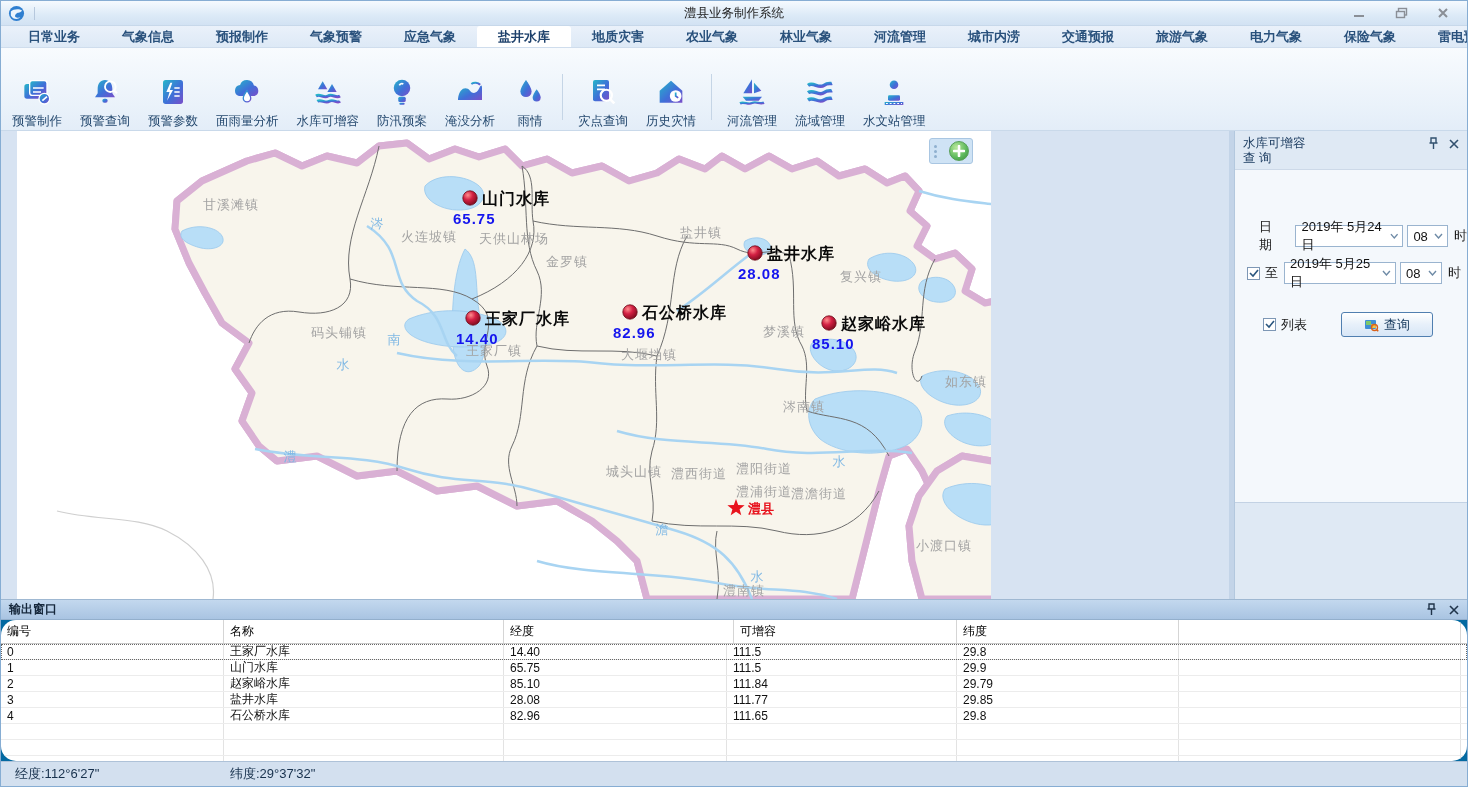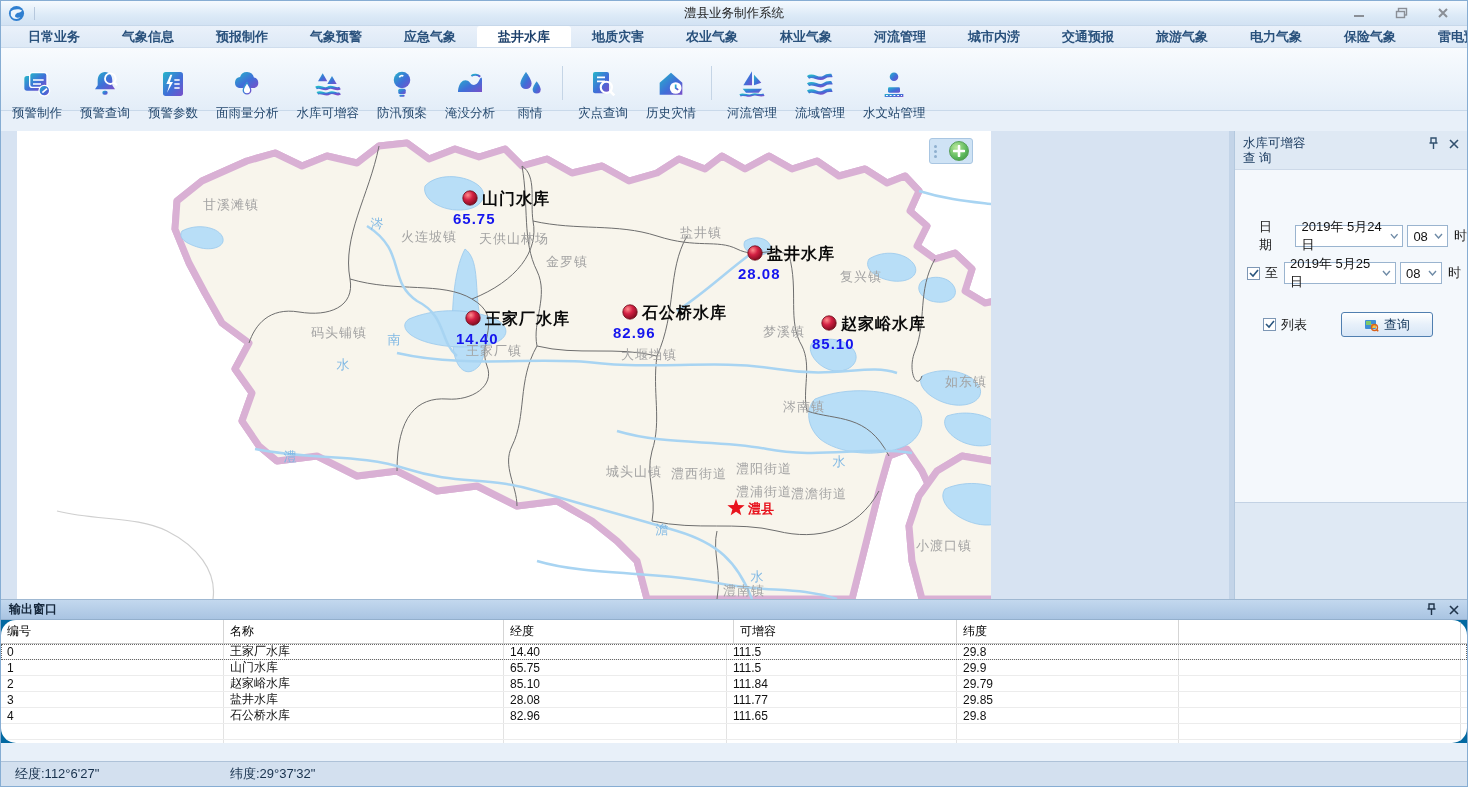--- a/index.html
+++ b/index.html
@@ -18,23 +18,23 @@
   .win-btns{margin-left:auto;display:flex;align-items:center;gap:26px;margin-right:16px;z-index:2;}
   .win-btn{width:16px;height:14px;display:flex;align-items:center;justify-content:center;cursor:default;}
   
   .menubar{position:absolute;left:0;top:25px;right:0;height:22px;
     background:linear-gradient(#eaf1fa,#dde9f6);border-bottom:1px solid #cfdded;
     display:flex;align-items:stretch;padding-left:6px;}
   .menu-tab{padding:0 21px;display:flex;align-items:center;font-size:13px;
     font-weight:bold;color:#29517c;cursor:default;white-space:nowrap;}
   .menu-tab.selected{background:#fff;border-radius:3px 3px 0 0;color:#1d406b;}
   
-  .toolbar{position:absolute;left:0;top:47px;right:0;height:63px;
+  .toolbar{position:absolute;left:0;top:47px;right:0;height:83px;
     background:linear-gradient(#f8fbfe,#eaf2fa 70%,#e3edf8);
-    border-bottom:1px solid #c9d9ea;display:flex;align-items:flex-start;padding:16px 2px 0 2px;}
+    border-bottom:1px solid #c9d9ea;display:flex;align-items:flex-start;padding:24px 2px 0 2px;}
   .tb-group{display:flex;align-items:flex-start;}
   .tb-sep{width:1px;align-self:stretch;background:#c5d5e6;margin:2px 6px 10px 6px;}
   .tb-btn{display:flex;flex-direction:column;align-items:center;justify-content:flex-start;
     padding:3px 9px;border-radius:3px;cursor:default;}
   .tb-icon{width:34px;height:34px;display:flex;align-items:center;justify-content:center;}
   .tb-label{font-size:12.5px;color:#24486e;margin-top:4px;white-space:nowrap;}
   
   .main{position:absolute;left:0;top:130px;right:0;height:468px;background:#d7e3f2;}
   .map-area{position:absolute;left:16px;top:0;width:974px;height:468px;background:#fff;overflow:hidden;}
   .map-float-btn{position:absolute;right:18px;top:7px;width:44px;height:26px;background:#cfe3f5;
@@ -55,21 +55,21 @@
   .form-row{position:absolute;display:flex;align-items:center;font-size:13px;color:#1a1a1a;}
   .combo{height:22px;border:1px solid #9ab4cf;background:#fff;display:flex;align-items:center;
     padding-left:5px;font-size:13px;color:#111;position:relative;}
   .combo .arrow{margin-left:auto;margin-right:4px;}
   .checkbox{width:13px;height:13px;border:1px solid #7d97b5;background:#fff;display:inline-flex;
     align-items:center;justify-content:center;margin-right:5px;flex:none;}
   .query-btn{width:92px;height:25px;border:1px solid #507fb0;border-radius:3px;
     background:linear-gradient(#ffffff,#e7f0fa 50%,#d7e6f6);display:flex;align-items:center;
     justify-content:center;gap:5px;font-size:13px;color:#173a5e;}
   
-  .output{position:absolute;left:0;top:598px;right:0;height:144px;background:#0369a1;border-top:1px solid #9fb8d2;}
+  .output{position:absolute;left:0;top:598px;right:0;height:162px;background:#0369a1;border-top:1px solid #9fb8d2;}
   .output-header{position:relative;height:20px;background:linear-gradient(#c3d8ee,#a9c4e2);
     border-bottom:1px solid #93afcc;display:flex;align-items:center;padding:0 8px;
     font-size:12px;font-weight:bold;color:#16283c;}
   .output-icons{margin-left:auto;display:flex;gap:12px;align-items:center;}
   .grid{position:absolute;left:0;top:20px;right:0;bottom:0;background:#fff;overflow:hidden;border-radius:15px;}
   .grid-row{display:flex;border-bottom:1px solid #ececec;height:16px;align-items:center;}
   .grid-row.header{height:24px;border-bottom:1px solid #c9c9c9;font-size:12.5px;}
   .grid-row.selected{outline:1px dotted #666;outline-offset:-1px;}
   .grid-cell{padding-left:6px;font-size:12px;color:#111;border-right:1px solid #e3e3e3;
     height:100%;display:flex;align-items:center;white-space:nowrap;overflow:hidden;}

